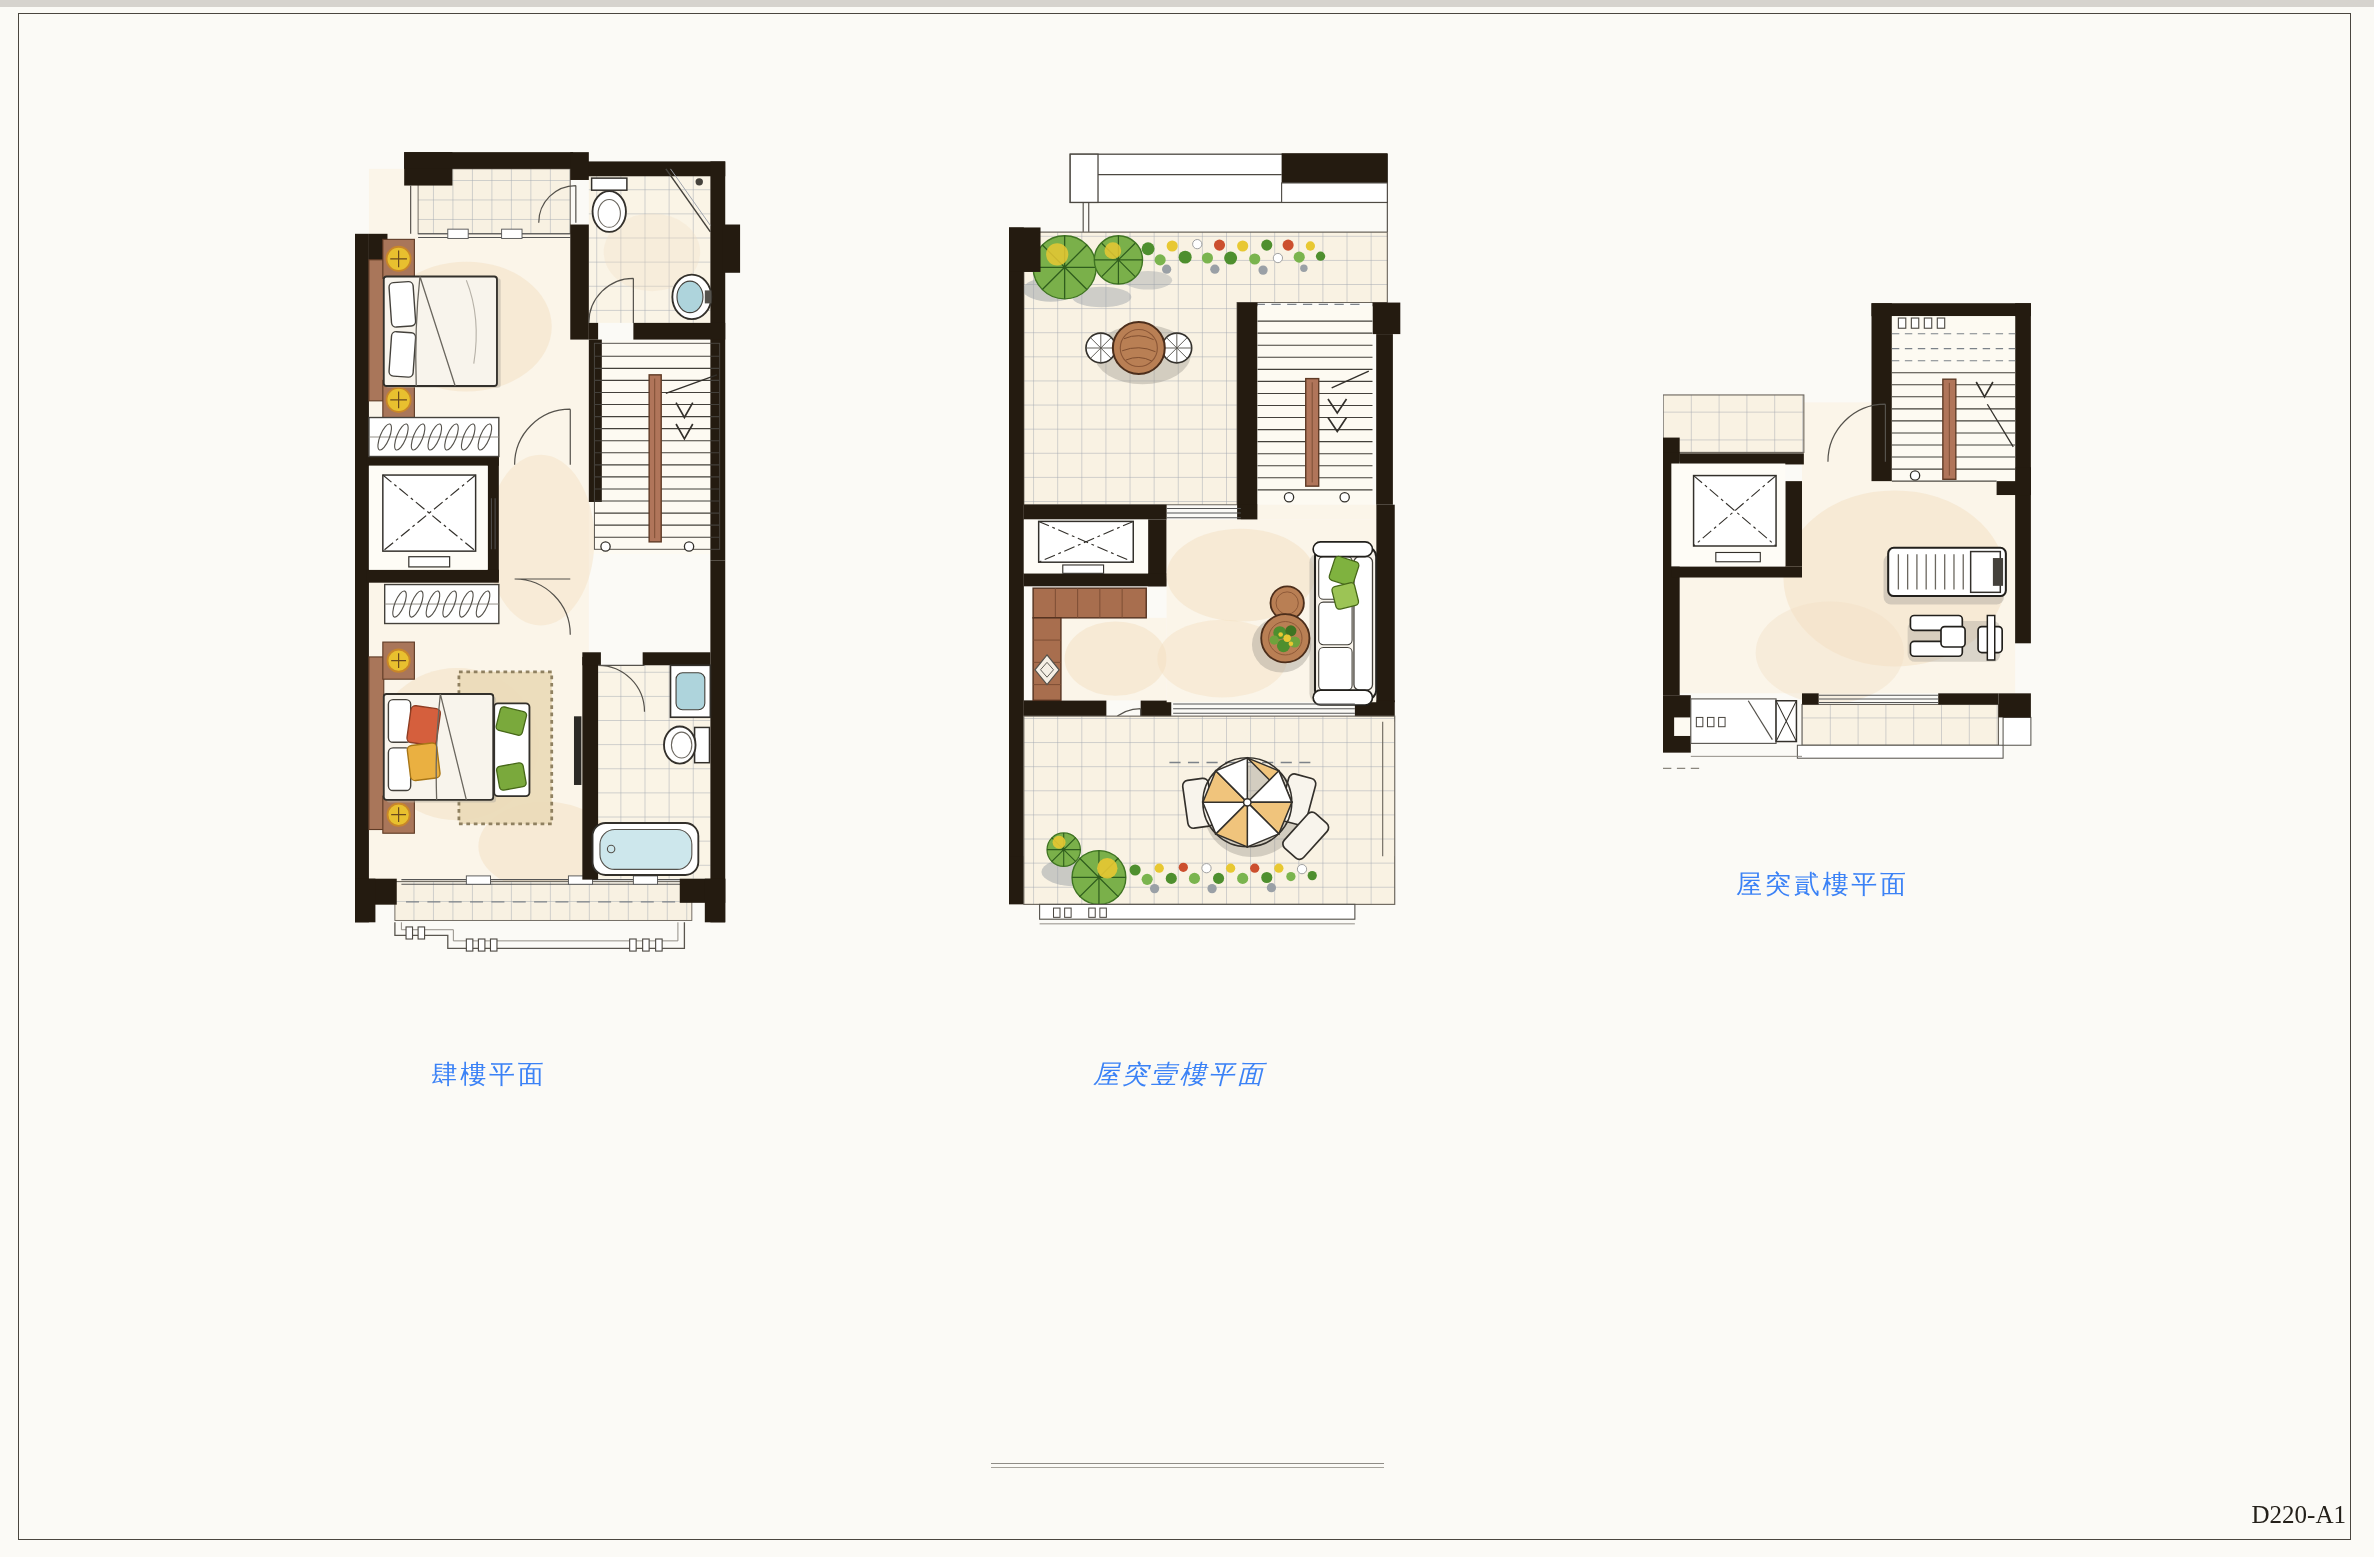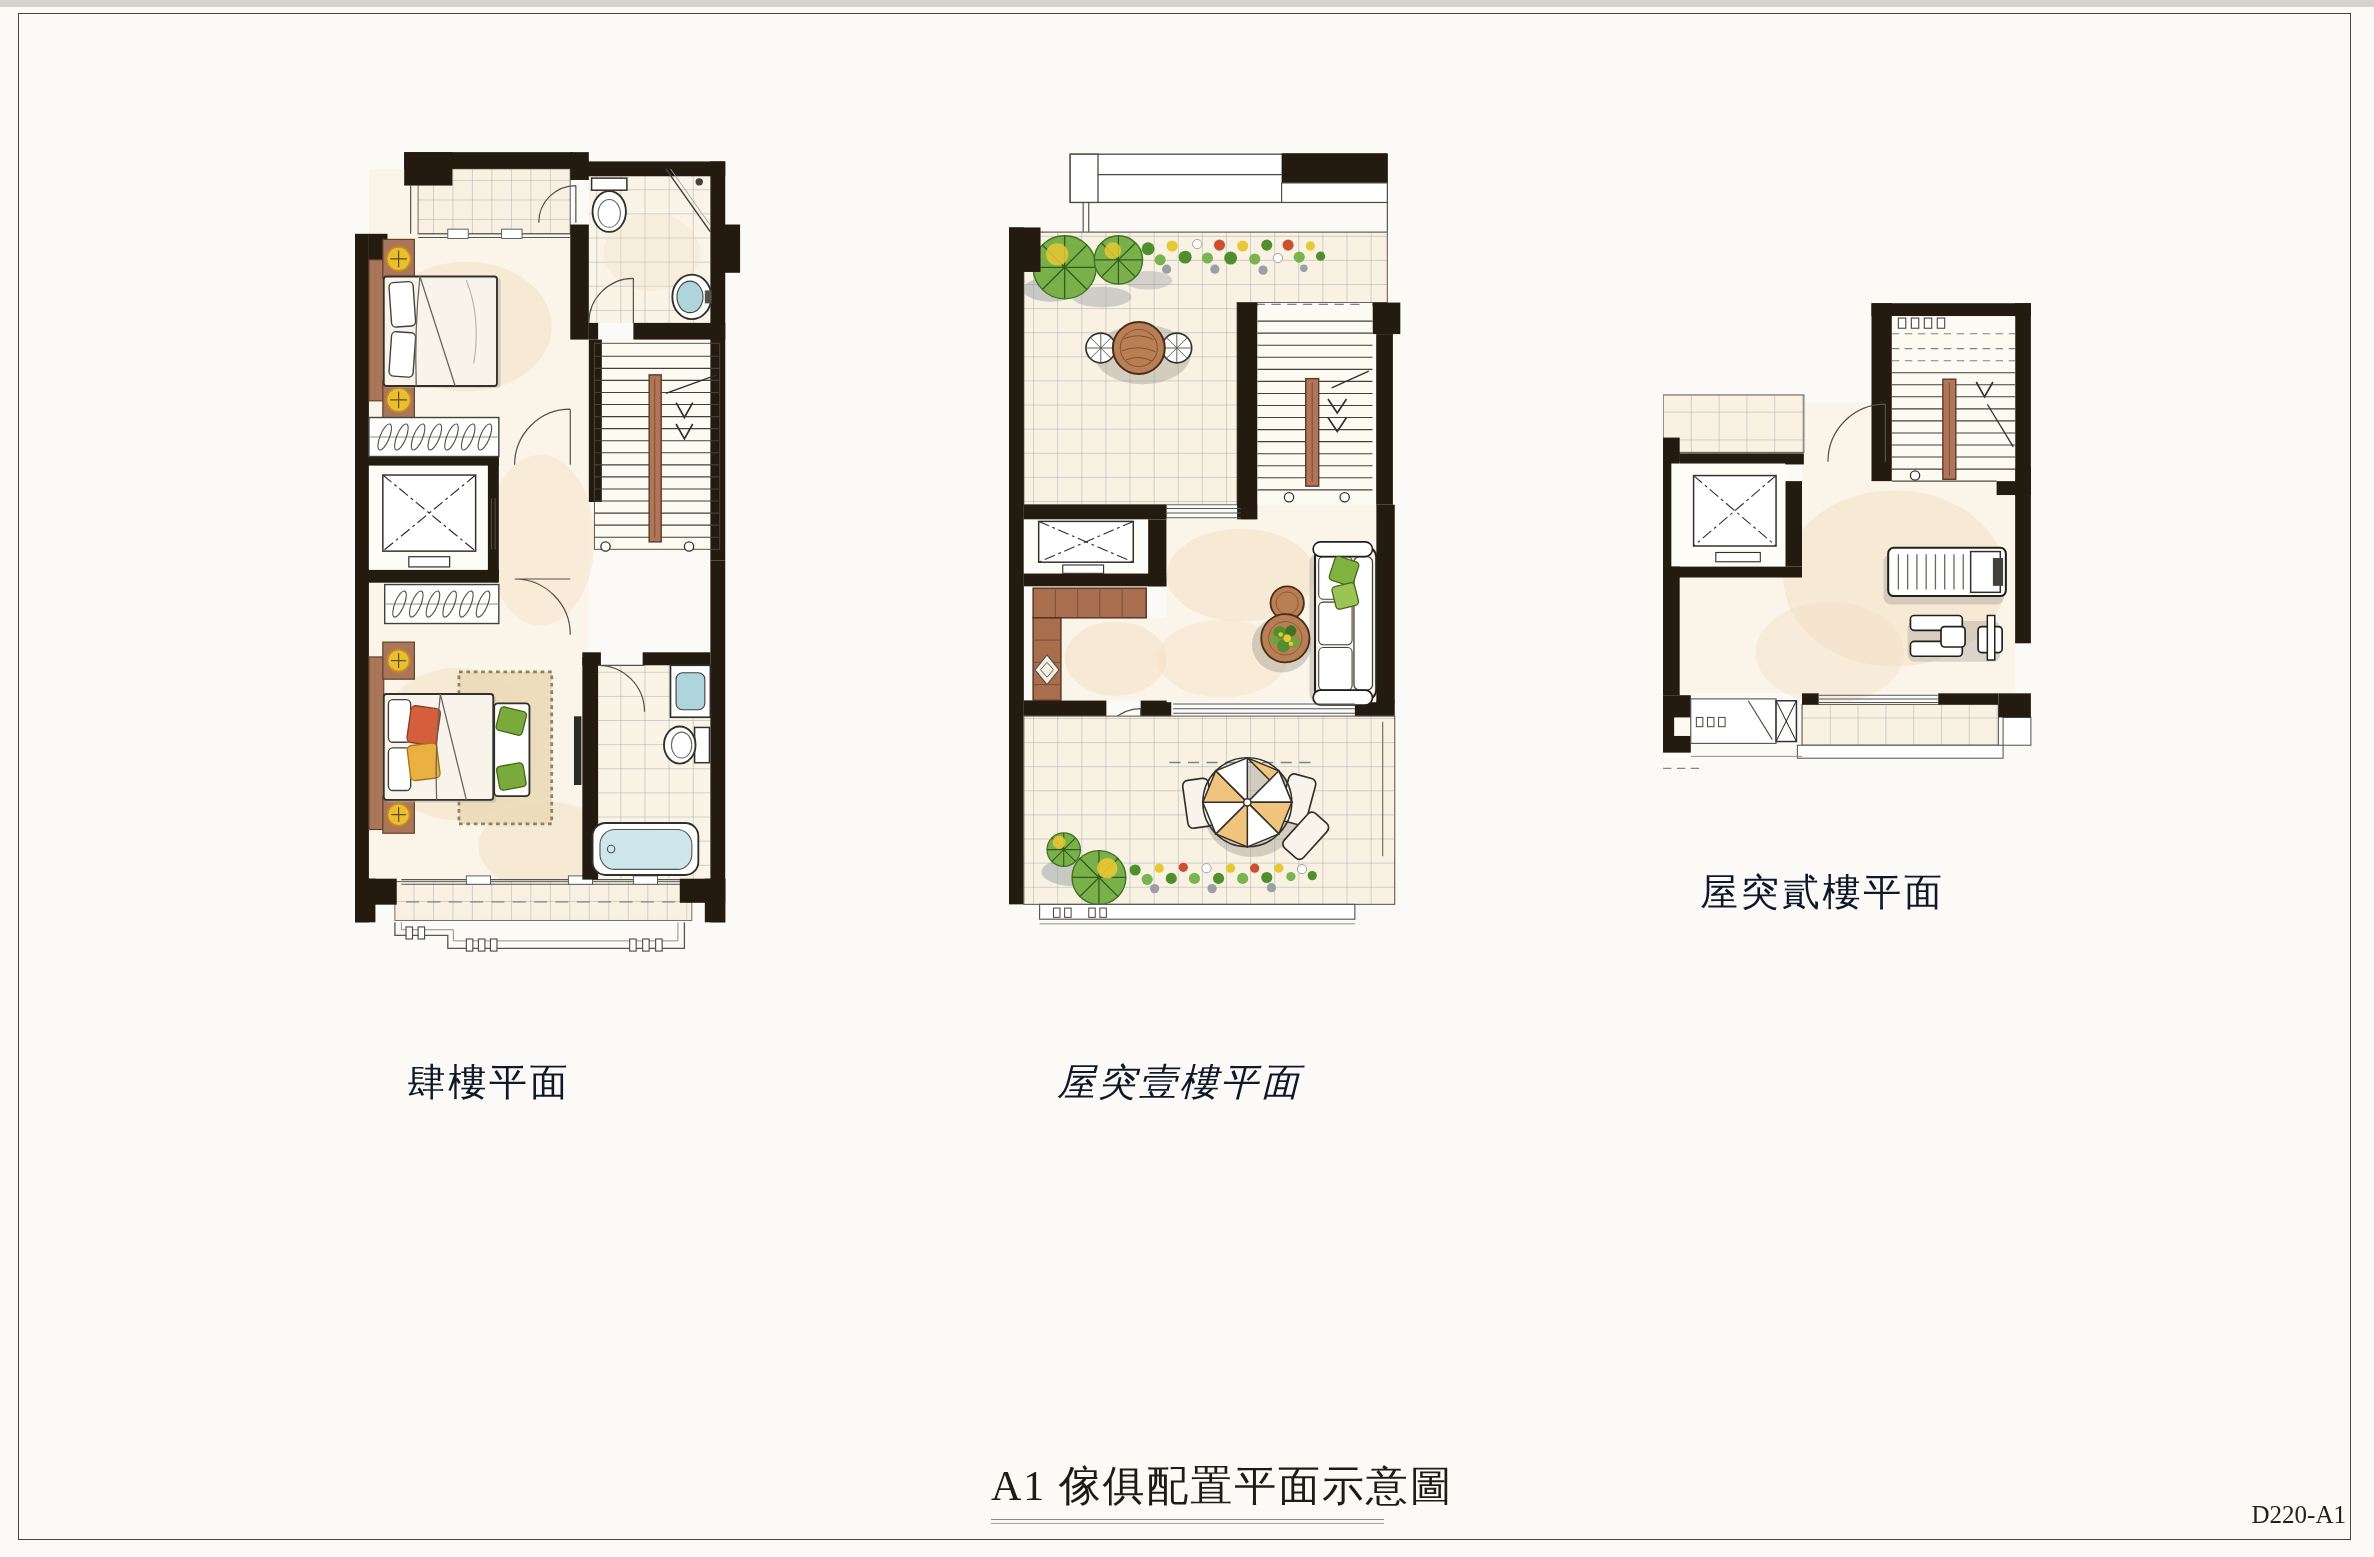--- a/index.html
+++ b/index.html
@@ -5,21 +5,21 @@
   html,body{margin:0;padding:0;}
   body{
     width:2375px;height:1557px;position:relative;overflow:hidden;
     background:#fbfaf6;
     font-family:"Liberation Serif","DejaVu Serif",serif;
     color:#2b2620;
   }
   .scan-strip{position:absolute;left:0;top:0;width:2375px;height:6.5px;background:#c9c6c0;opacity:.75;}
   .page-frame{position:absolute;left:17.6px;top:13px;width:2331px;height:1525px;border:1.9px solid #4a463f;}
   .plan{position:absolute;}
-  .plan-label{position:absolute;text-align:center;font-size:38px;letter-spacing:2.8px;color:#0f172a;}
+  .plan-label{position:absolute;text-align:center;font-size:26px;letter-spacing:2.8px;color:#3b82f6;}
   .title-wrap{position:absolute;left:991px;top:1458px;width:393px;text-align:center;}
   .title-text{font-size:42px;letter-spacing:1.9px;color:#1e1a15;white-space:nowrap;}
   .title-underline{margin-top:4.6px;height:3.7px;border-top:1.9px solid #8f8c86;border-bottom:0.9px solid #a5a29b;}
   .doc-number{position:absolute;left:2230px;top:1501px;width:116px;text-align:right;font-size:25px;color:#24201a;}
   svg{display:block;}
 </style>
 </head>
 <body>
 
 <div class="scan-strip"></div>
@@ -565,18 +565,17 @@
     <path d="M0 505 H45" stroke="#8a867e" stroke-width="1.2" stroke-dasharray="9 6"></path>
   </g>
 </svg>
 </div>
 
 <div class="plan-label" style="left:350px;top:1057px;width:278px;">肆樓平面</div>
 <div class="plan-label" style="left:1008px;top:1057px;width:343px;font-style:italic;">屋突壹樓平面</div>
 <div class="plan-label" style="left:1651px;top:867px;width:343px;">屋突貳樓平面</div>
 
 <div class="title-wrap">
-  <div class="title-text">A1 傢俱配置平面示意圖</div>
   <div class="title-underline"></div>
 </div>
 
 <div class="doc-number">D220-A1</div>
 
 
 </body></html>

